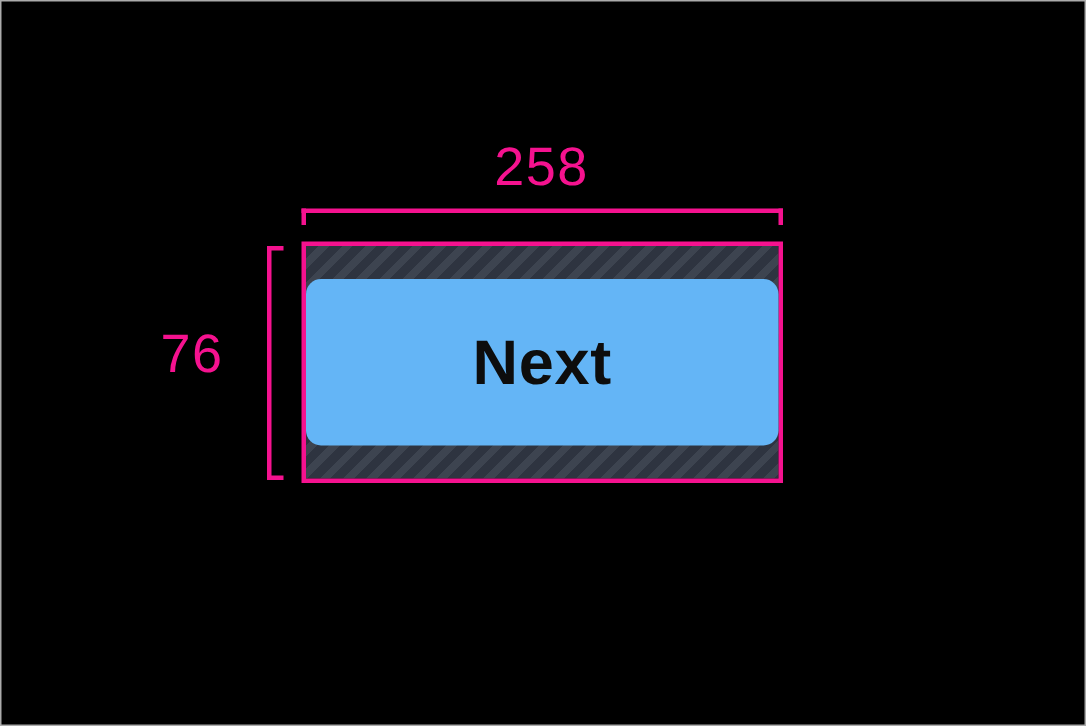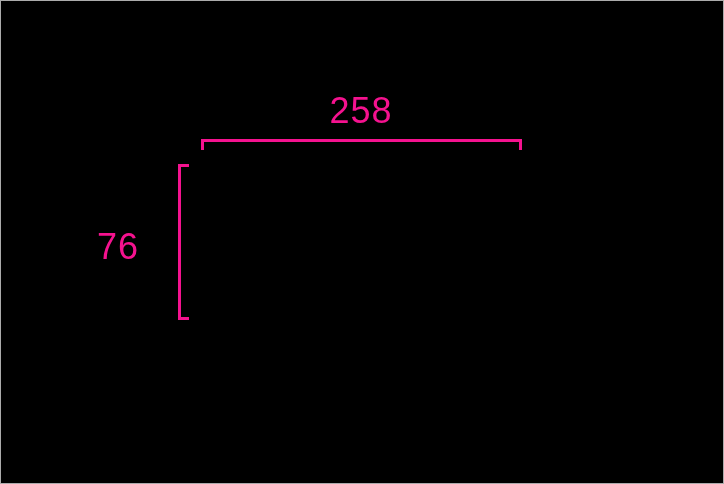--- a/index.html
+++ b/index.html
@@ -38,23 +38,23 @@
     letter-spacing: 1px;
   }
   .dim-label.width {
     left: 200px;
     top: 92px;
     width: 320px;
     text-align: center;
   }
   .dim-label.height {
     left: 96px;
-    top: 228px;
+    top: 217px;
     width: 62px;
-    text-align: left;
+    text-align: center;
   }
 
   
   .bracket-h {
     position: absolute;
     left: 200px;
     top: 138px;
     width: 321px;
     height: 11px;
     border-top: 3px solid var(--annotation);
@@ -115,14 +115,17 @@
 <div class="stage">
 
   <div class="dim-label width">258</div>
 
   <div class="bracket-h"></div>
 
   <div class="dim-label height">76</div>
 
   <div class="bracket-v"></div>
 
+  <div class="touch-target">
+    <button class="next-btn">Next</button>
+  </div>
 
 </div>
 
 </body></html>

